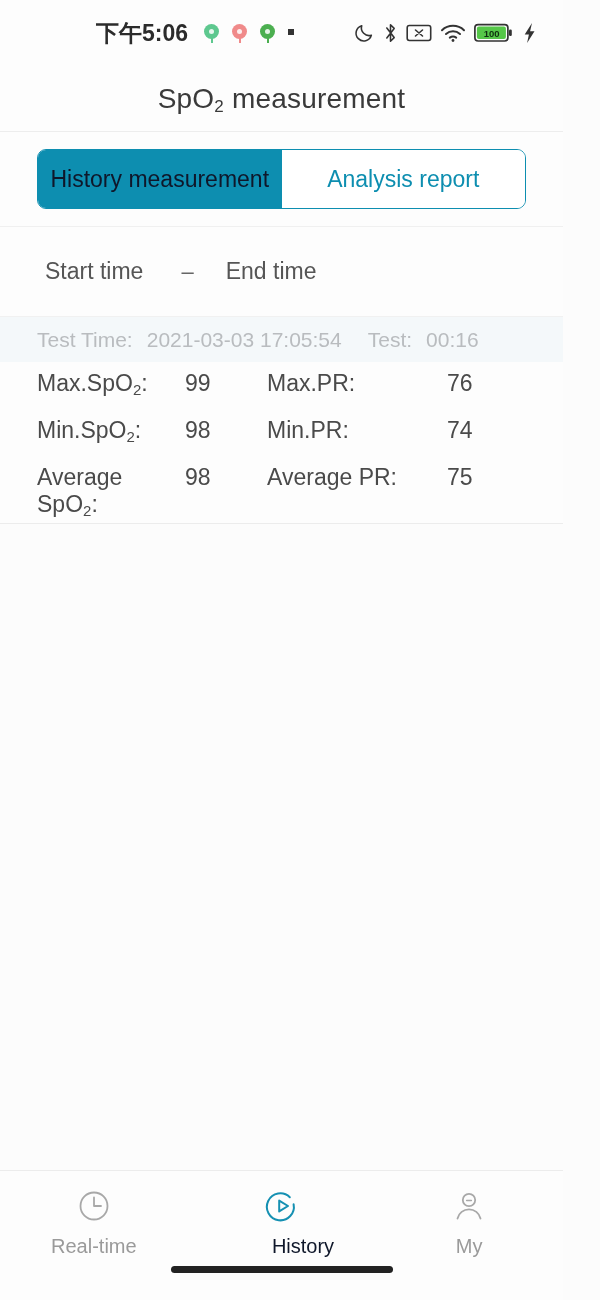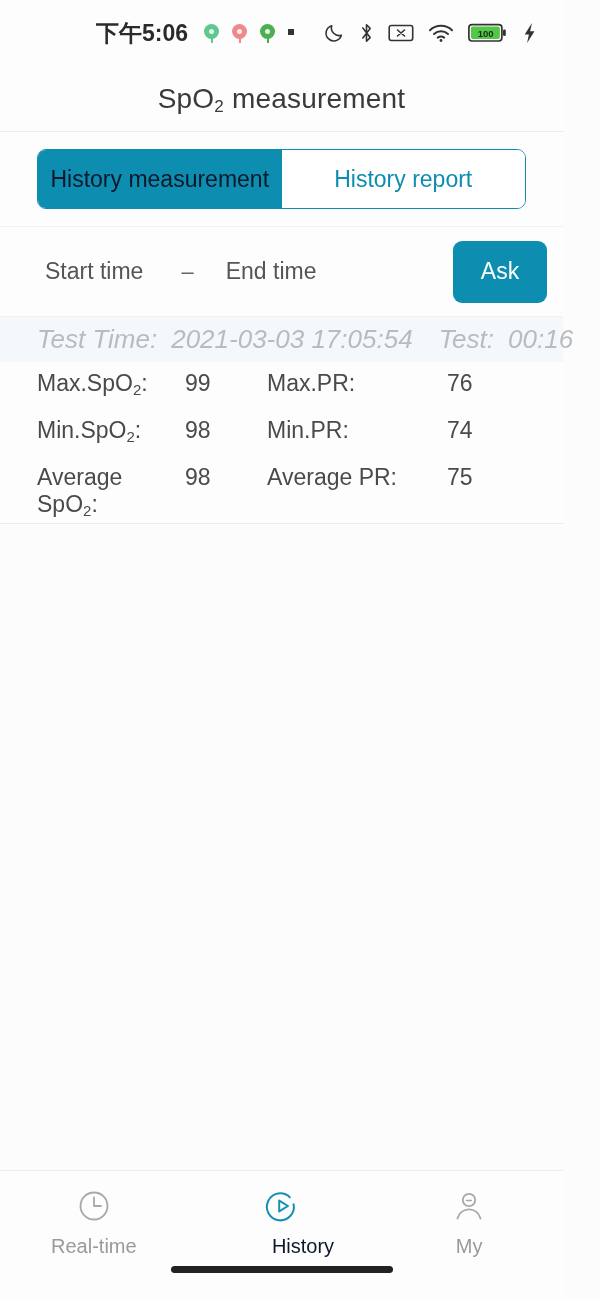--- a/index.html
+++ b/index.html
@@ -86,21 +86,21 @@
   .notif-dot-small {
     width: 6px; height: 6px;
     background: #333;
     display: inline-block;
     margin-bottom: 2px;
   }
 
   .status-right {
     display: flex;
     align-items: center;
-    gap: 14px;
+    gap: 8px;
   }
   .sb-icon { display: block; }
 
   
   .title-bar {
     flex: 0 0 66px;
     display: flex;
     align-items: center;
     justify-content: center;
     border-bottom: 1px solid #ededed;
@@ -191,24 +191,23 @@
     background: #ffffff;
     border-bottom: 1px solid #ececec;
   }
   .record-head {
     background: #f4f8fa;
     height: 45px;
     display: flex;
     align-items: center;
     padding-left: 37px;
     gap: 0;
-    font-size: 26px;
+    font-size: 21px;
     color: #b9bcbf;
     white-space: nowrap;
-    font-style: italic;
   }
   .record-head .rh-label { margin-right: 14px; }
   .record-head .rh-value { margin-right: 26px; }
 
   .record-body { padding: 8px 0 12px 0; background: #fdfdfd; }
   .rec-row {
     display: flex;
     align-items: flex-start;
     height: 47px;
     font-size: 23px;
@@ -344,31 +343,30 @@
   <div class="title-bar">
     <h1 class="page-title"><span>SpO</span><sub>2</sub><span> measurement</span></h1>
   </div>
 
   <div class="tabs-wrap">
     <div class="segmented">
       <div class="seg-btn active">
         <span>History measurement</span>
       </div>
       <div class="seg-btn">
-        <span>History report</span>
+        <span>Analysis report</span>
       </div>
     </div>
   </div>
 
   <div class="filter-row">
     <span class="time-field">Start time</span>
     <span class="dash-sep">–</span>
     <span class="time-field">End time</span>
     <span class="filter-spacer"></span>
-    <button class="ask-btn">Ask</button>
   </div>
 
   <div class="record-card">
     <div class="record-head">
       <span class="rh-label">Test Time:</span>
       <span class="rh-value">2021-03-03 17:05:54</span>
       <span class="rh-label">Test:</span>
       <span class="rh-value">00:16</span>
     </div>
     <div class="record-body">

